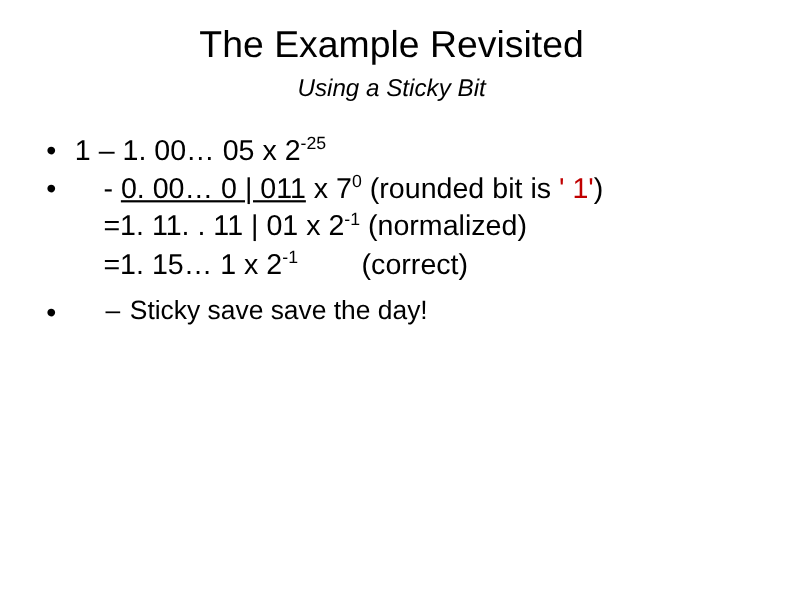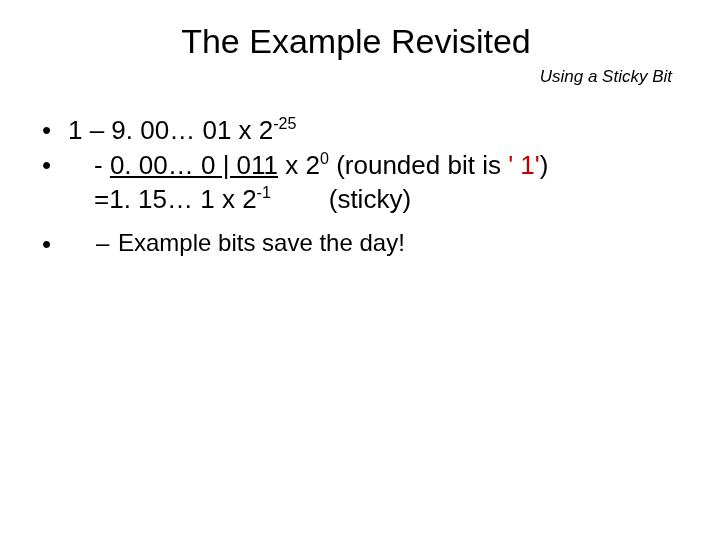--- a/index.html
+++ b/index.html
@@ -17,22 +17,22 @@
     height: 540px;
     padding: 18px 40px 20px 40px;
   }
   .title {
     text-align: center;
     font-size: 34px;
     font-weight: 400;
     margin: 4px 0 0 0;
   }
   .subtitle {
-    text-align: right;
-    font-size: 17px;
+    text-align: center;
+    font-size: 22px;
     font-style: italic;
     margin: 6px 0 26px 0;
   }
   ul.top {
     list-style: none;
     padding: 0;
     margin: 0 0 0 2px;
     font-size: 26px;
     line-height: 1.33;
   }
@@ -79,31 +79,34 @@
 </style>
 </head>
 <body>
 
 <div class="slide">
   <h1 class="title">The Example Revisited</h1>
   <div class="subtitle">Using a Sticky Bit</div>
 
   <ul class="top">
     <li>
-      <span>1 – 9. 00… 01 x 2</span><sup>-25</sup>
+      <span>1 – 1. 00… 05 x 2</span><sup>-25</sup>
     </li>
     <li>
       <span class="cont">
-        <span>- </span><span class="u">0. 00… 0 | 011</span><span> x 2</span><sup>0</sup><span> (rounded bit is </span><span class="red">' 1'</span><span>)</span>
+        <span>- </span><span class="u">0. 00… 0 | 011</span><span> x 7</span><sup>0</sup><span> (rounded bit is </span><span class="red">' 1'</span><span>)</span>
       </span>
       <span class="cont">
-        <span>=1. 15… 1 x 2</span><sup>-1</sup><span class="nbsp">        (sticky)</span>
+        <span>=1. 11. . 11 | 01 x 2</span><sup>-1</sup><span> (normalized)</span>
+      </span>
+      <span class="cont">
+        <span>=1. 15… 1 x 2</span><sup>-1</sup><span class="nbsp">        (correct)</span>
       </span>
     </li>
     <li>
       <ul class="sub">
         <li>
-          <span>Example bits save the day!</span>
+          <span>Sticky save save the day!</span>
         </li>
       </ul>
     </li>
   </ul>
 </div>
 
 </body></html>

